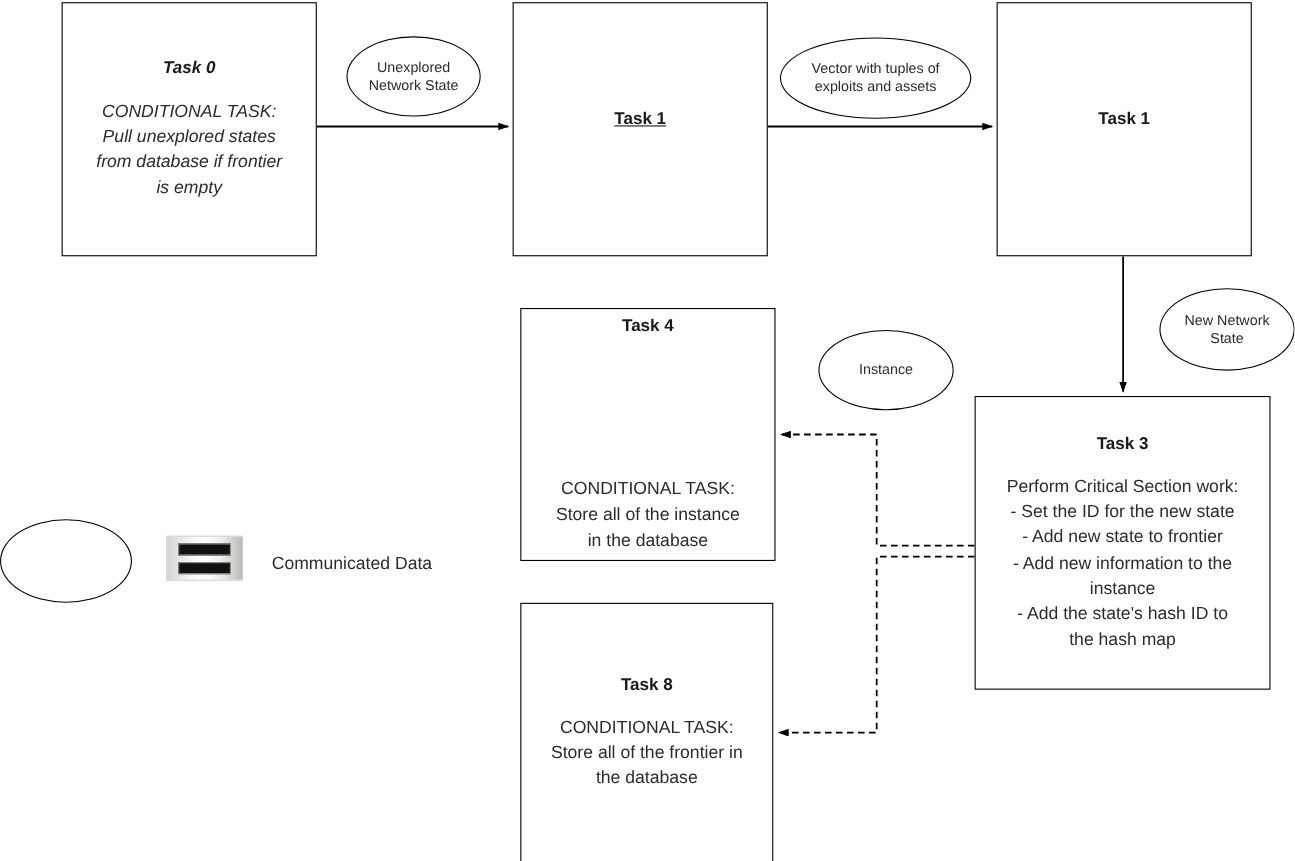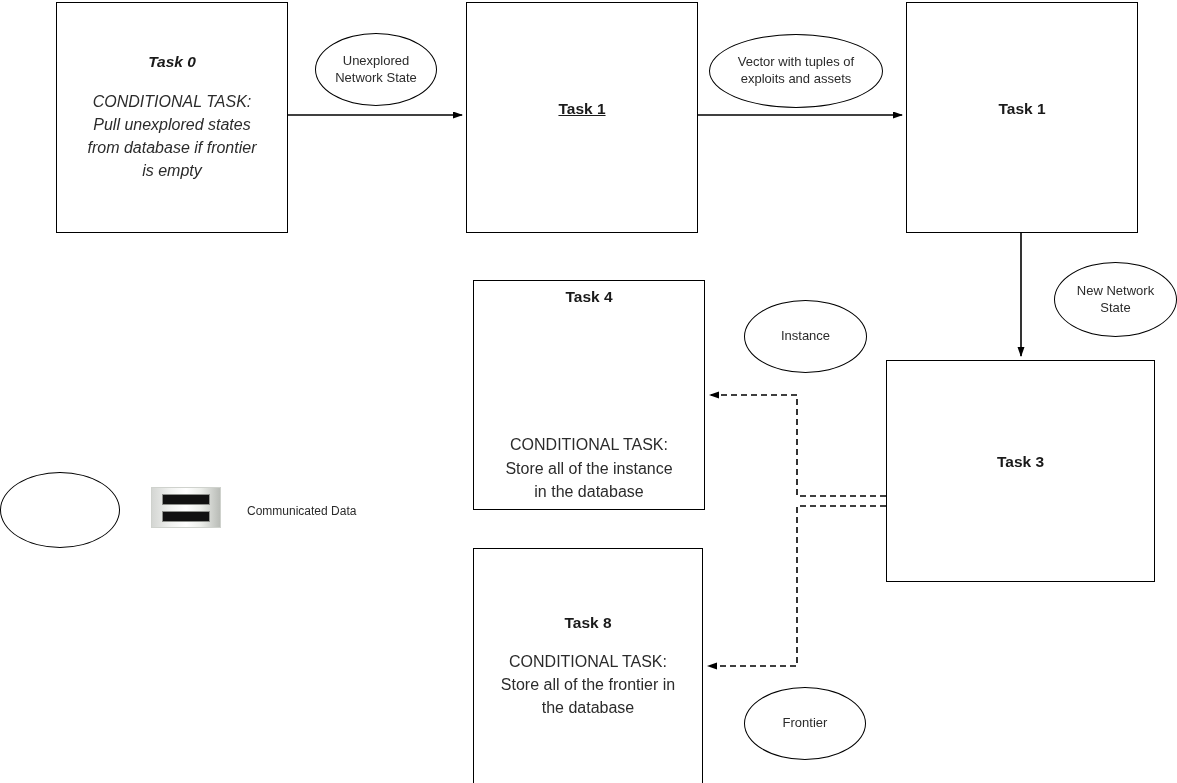--- a/index.html
+++ b/index.html
@@ -85,21 +85,21 @@
     gap: 6px;
   }
   .legend-icon .bar {
     width: 68%;
     height: 9px;
     background: #111111;
     border: 1px solid #8d8f8b;
   }
   .legend-label {
     position: absolute;
-    font-size: 12px;
+    font-size: 16px;
     color: #2b2b2b;
     white-space: nowrap;
   }
 </style>
 </head>
 <body>
 
 <div id="canvas">
 
   <svg class="edges" viewBox="0 0 1177 783">
@@ -142,22 +142,29 @@
   </div>
 
   <div class="node" style="left:466px; top:2px; width:232px; height:231px;text-decoration:underline;">
     <div class="title">Task 1</div>
   </div>
 
   <div class="node" style="left:906px; top:2px; width:232px; height:231px;">
     <div class="title">Task 1</div>
   </div>
 
-  <div class="node" style="left:886px; top:360px; width:269px; height:222px;">
+  <div class="node" style="left:886px; top:360px; width:269px; height:267px;">
     <div class="title">Task 3</div>
+    <div class="body">Perform Critical Section work:
+- Set the ID for the new state
+- Add new state to frontier
+- Add new information to the
+instance
+- Add the state's hash ID to
+the hash map</div>
   </div>
 
   <div class="node" style="left:473px; top:280px; width:232px; height:230px;justify-content:space-between;">
     <div class="title">Task 4</div>
     <div class="body">CONDITIONAL TASK:
 Store all of the instance
 in the database</div>
   </div>
 
   <div class="node" style="left:473px; top:548px; width:230px; height:236px;">
@@ -171,21 +178,20 @@
 exploits and assets</div>
 
   <div class="ellipse" style="left:315px; top:33px; width:122px; height:73px;">Unexplored
 Network State</div>
 
   <div class="ellipse" style="left:1054px; top:262px; width:123px; height:75px;">New Network
 State</div>
 
   <div class="ellipse" style="left:744px; top:300px; width:123px; height:73px;">Instance</div>
 
-  <div class="ellipse" style="left:744px; top:687px; width:122px; height:73px;">Frontier</div>
 
   <div class="legend-ellipse" style="left:0px; top:472px; width:120px; height:76px;"></div>
 
   <div class="legend-icon" style="left:151px; top:487px; width:70px; height:41px;">
     <div class="bar"></div>
     <div class="bar"></div>
   </div>
 
   <div class="legend-label" style="left:247px; top:504px;">Communicated Data</div>
 

